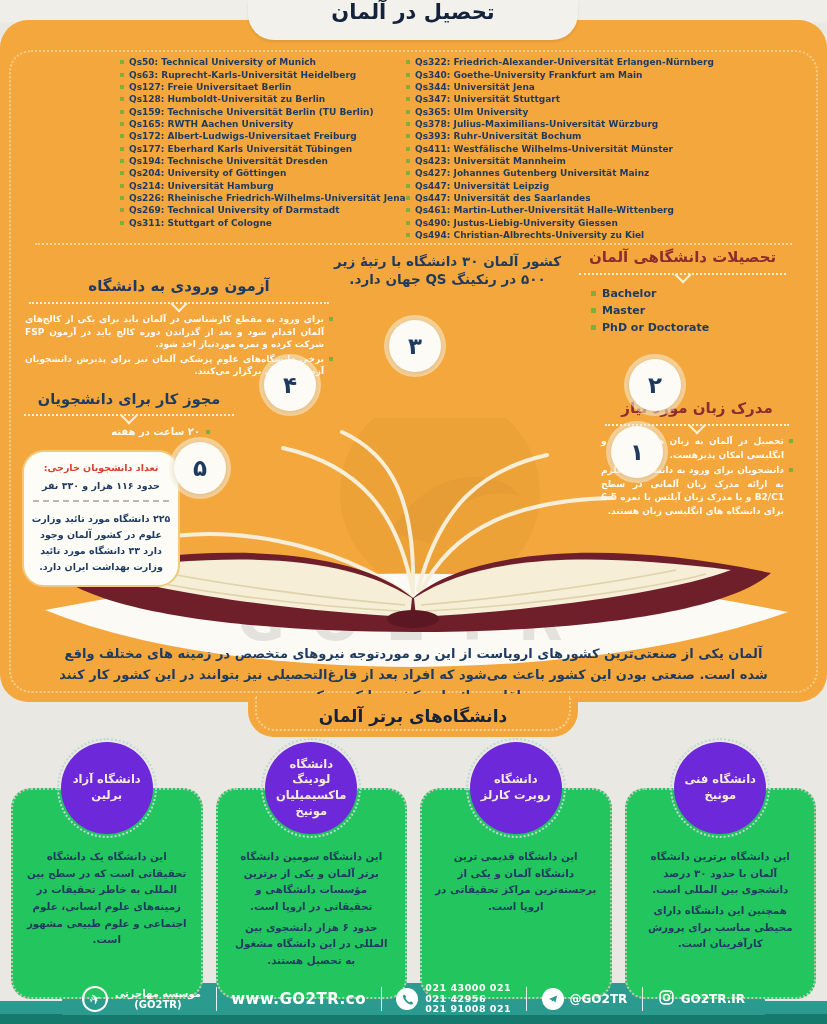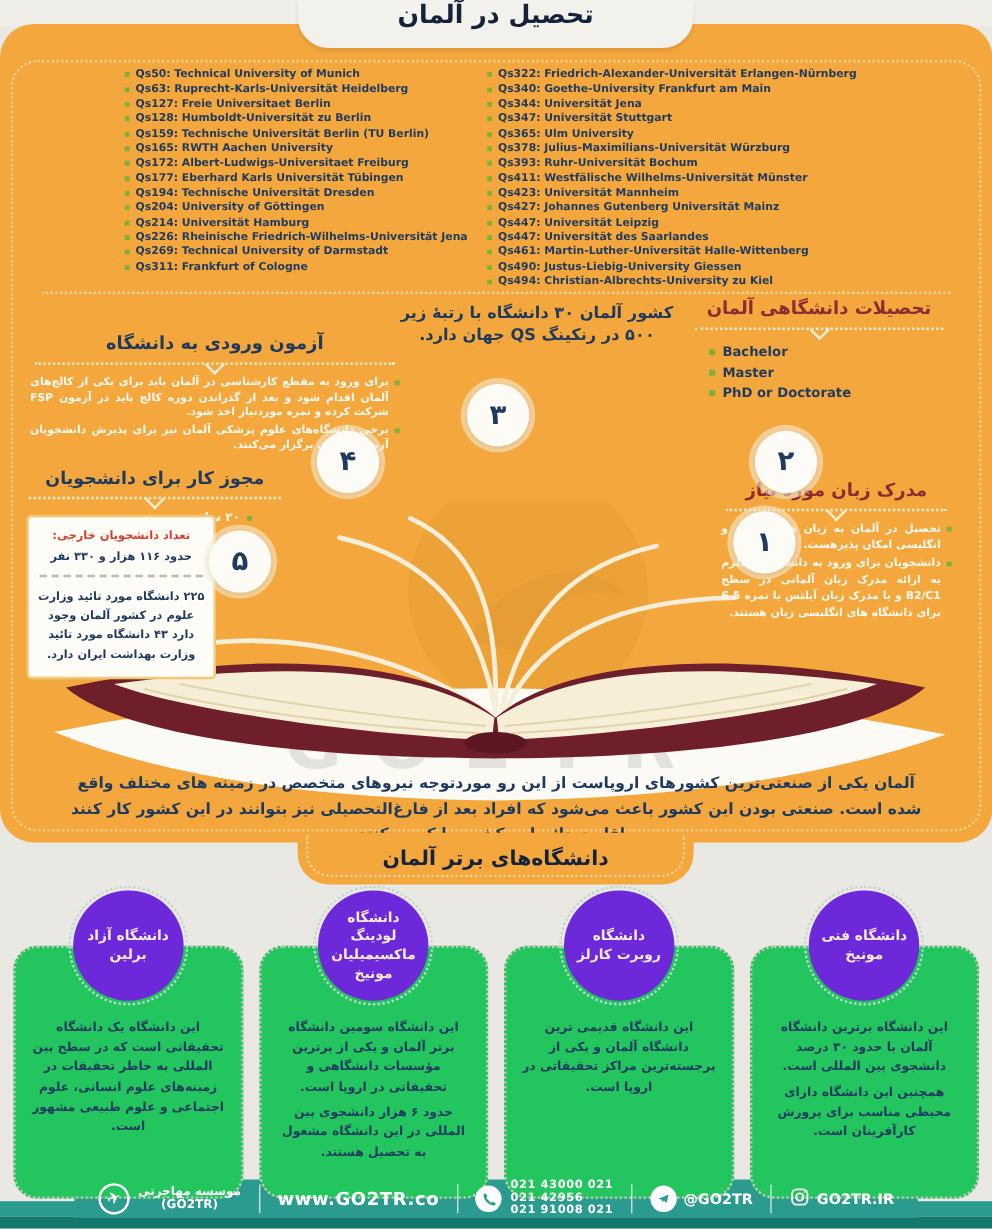--- a/index.html
+++ b/index.html
@@ -12,21 +12,21 @@
   .inner-dotted{position:absolute;top:30px;left:9px;right:9px;bottom:9px;
                 border:2px dotted rgba(252,243,215,.5);border-radius:22px;pointer-events:none;}
   .title-tab{position:absolute;top:0;left:248px;width:330px;height:40px;background:#F3F1EB;
              border-radius:0 0 26px 26px;z-index:6;display:flex;justify-content:center;
              box-shadow:0 2px 3px rgba(0,0,0,.08);}
   .title-tab .t{color:#14233B;font-size:21px;font-weight:bold;}
   .lists-divider{position:absolute;top:243px;left:35px;right:35px;height:0;
                  border-top:2px dotted rgba(252,243,215,.65);z-index:2;}
   
   .uni-col{position:absolute;top:56px;z-index:3;direction:ltr;text-align:left;}
-  .uni-col.left{left:104px;width:320px;}
+  .uni-col.left{left:120px;width:320px;}
   .uni-col.right{left:406px;width:362px;text-align:center;}
   .u-item{display:flex;align-items:center;gap:5px;height:12.35px;
           font-size:9px;font-weight:bold;color:#1F3A5F;white-space:nowrap;}
   .sq{width:4px;height:4px;background:#7FAE3C;flex:0 0 auto;display:inline-block;}
   
   .h-navy{color:#1F3A5F;font-weight:bold;text-align:center;}
   .h-maroon{color:#8D2B33;font-weight:bold;text-align:center;}
   .dot-div{position:relative;border-top:2px dotted #F8EFD4;margin:7px 4px 9px;}
   .dot-div::after{content:'';position:absolute;left:50%;top:-6px;width:10px;height:10px;
                   transform:translateX(-50%) rotate(45deg);
@@ -45,22 +45,22 @@
   .w-item{display:flex;gap:5px;color:#FDFBF3;font-weight:bold;font-size:9px;line-height:12.5px;
           text-align:justify;margin-bottom:2px;}
   .w-item .sq{margin-top:4px;width:4px;height:4px;}
   .work-block{position:absolute;top:391px;left:20px;width:218px;z-index:3;}
   .work-block .h-navy{font-size:14.5px;}
   .work-item{display:flex;gap:6px;align-items:center;color:#FDFBF3;font-weight:bold;
              font-size:10px;margin:10px 28px 0 0;}
   .lang-block{position:absolute;top:399px;left:601px;width:192px;z-index:3;}
   .lang-block .h-maroon{font-size:15px;}
   .lang-block .w-item{font-size:9px;line-height:13.5px;}
-  .info-box{position:absolute;top:429px;left:22px;width:158px;z-index:4;background:#FDFCF6;
-            border:2px solid #F2C879;border-radius:4px;padding:10px 7px;text-align:center;}
+  .info-box{position:absolute;top:450px;left:22px;width:158px;z-index:4;background:#FDFCF6;
+            border:2px solid #F2C879;border-radius:22px;padding:10px 7px;text-align:center;}
   .info-box .t{color:#D6402F;font-weight:bold;font-size:9.5px;}
   .info-box .l1{color:#1F3A5F;font-weight:bold;font-size:9.5px;margin-top:7px;}
   .info-box hr{border:none;border-top:2px dashed #BCB8AA;margin:9px 2px;}
   .info-box .l2{color:#1F3A5F;font-weight:bold;font-size:9.5px;line-height:16px;}
   
   .step{position:absolute;width:52px;height:52px;border-radius:50%;background:#FCFBF6;z-index:5;
         display:flex;align-items:center;justify-content:center;color:#1F3A5F;
         font-size:23px;font-weight:bold;
         box-shadow:0 0 0 5px rgba(247,240,221,.55),0 1px 4px rgba(0,0,0,.25);}
   .step.s3{left:389px;top:320px;}
@@ -176,21 +176,21 @@
     <div class="u-item">
         <span class="sq"></span>
         <span>Qs226: Rheinische Friedrich-Wilhelms-Universität Jena</span>
       </div>
     <div class="u-item">
         <span class="sq"></span>
         <span>Qs269: Technical University of Darmstadt</span>
       </div>
     <div class="u-item">
         <span class="sq"></span>
-        <span>Qs311: Frankfurt of Cologne</span>
+        <span>Qs311: Stuttgart of Cologne</span>
       </div>
   </div>
 
   <div class="uni-col right">
     <div class="u-item">
         <span class="sq"></span>
         <span>Qs322: Friedrich-Alexander-Universität Erlangen-Nürnberg</span>
       </div>
     <div class="u-item">
         <span class="sq"></span>

